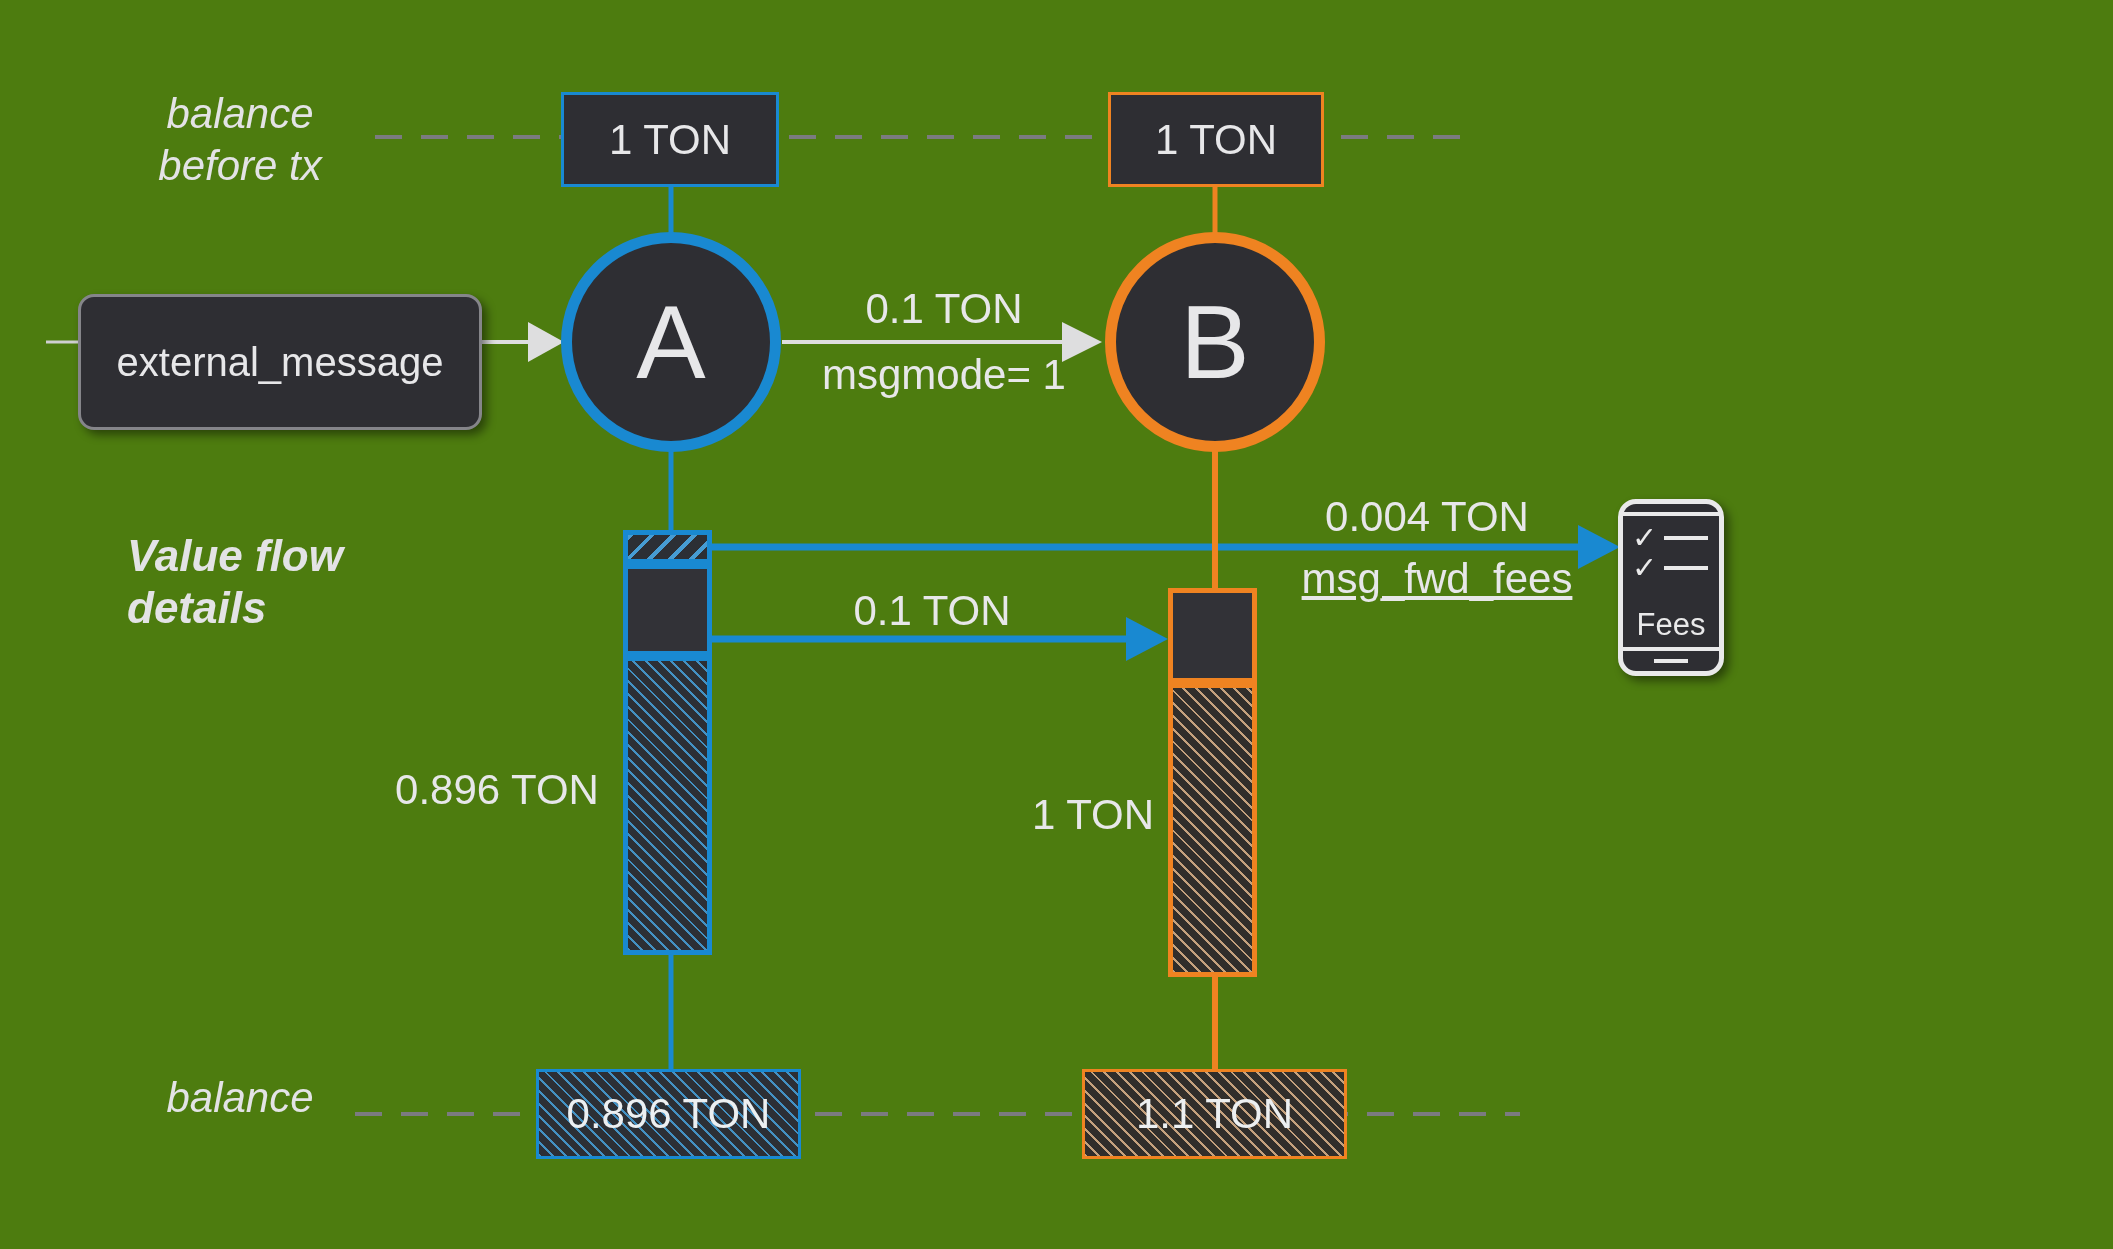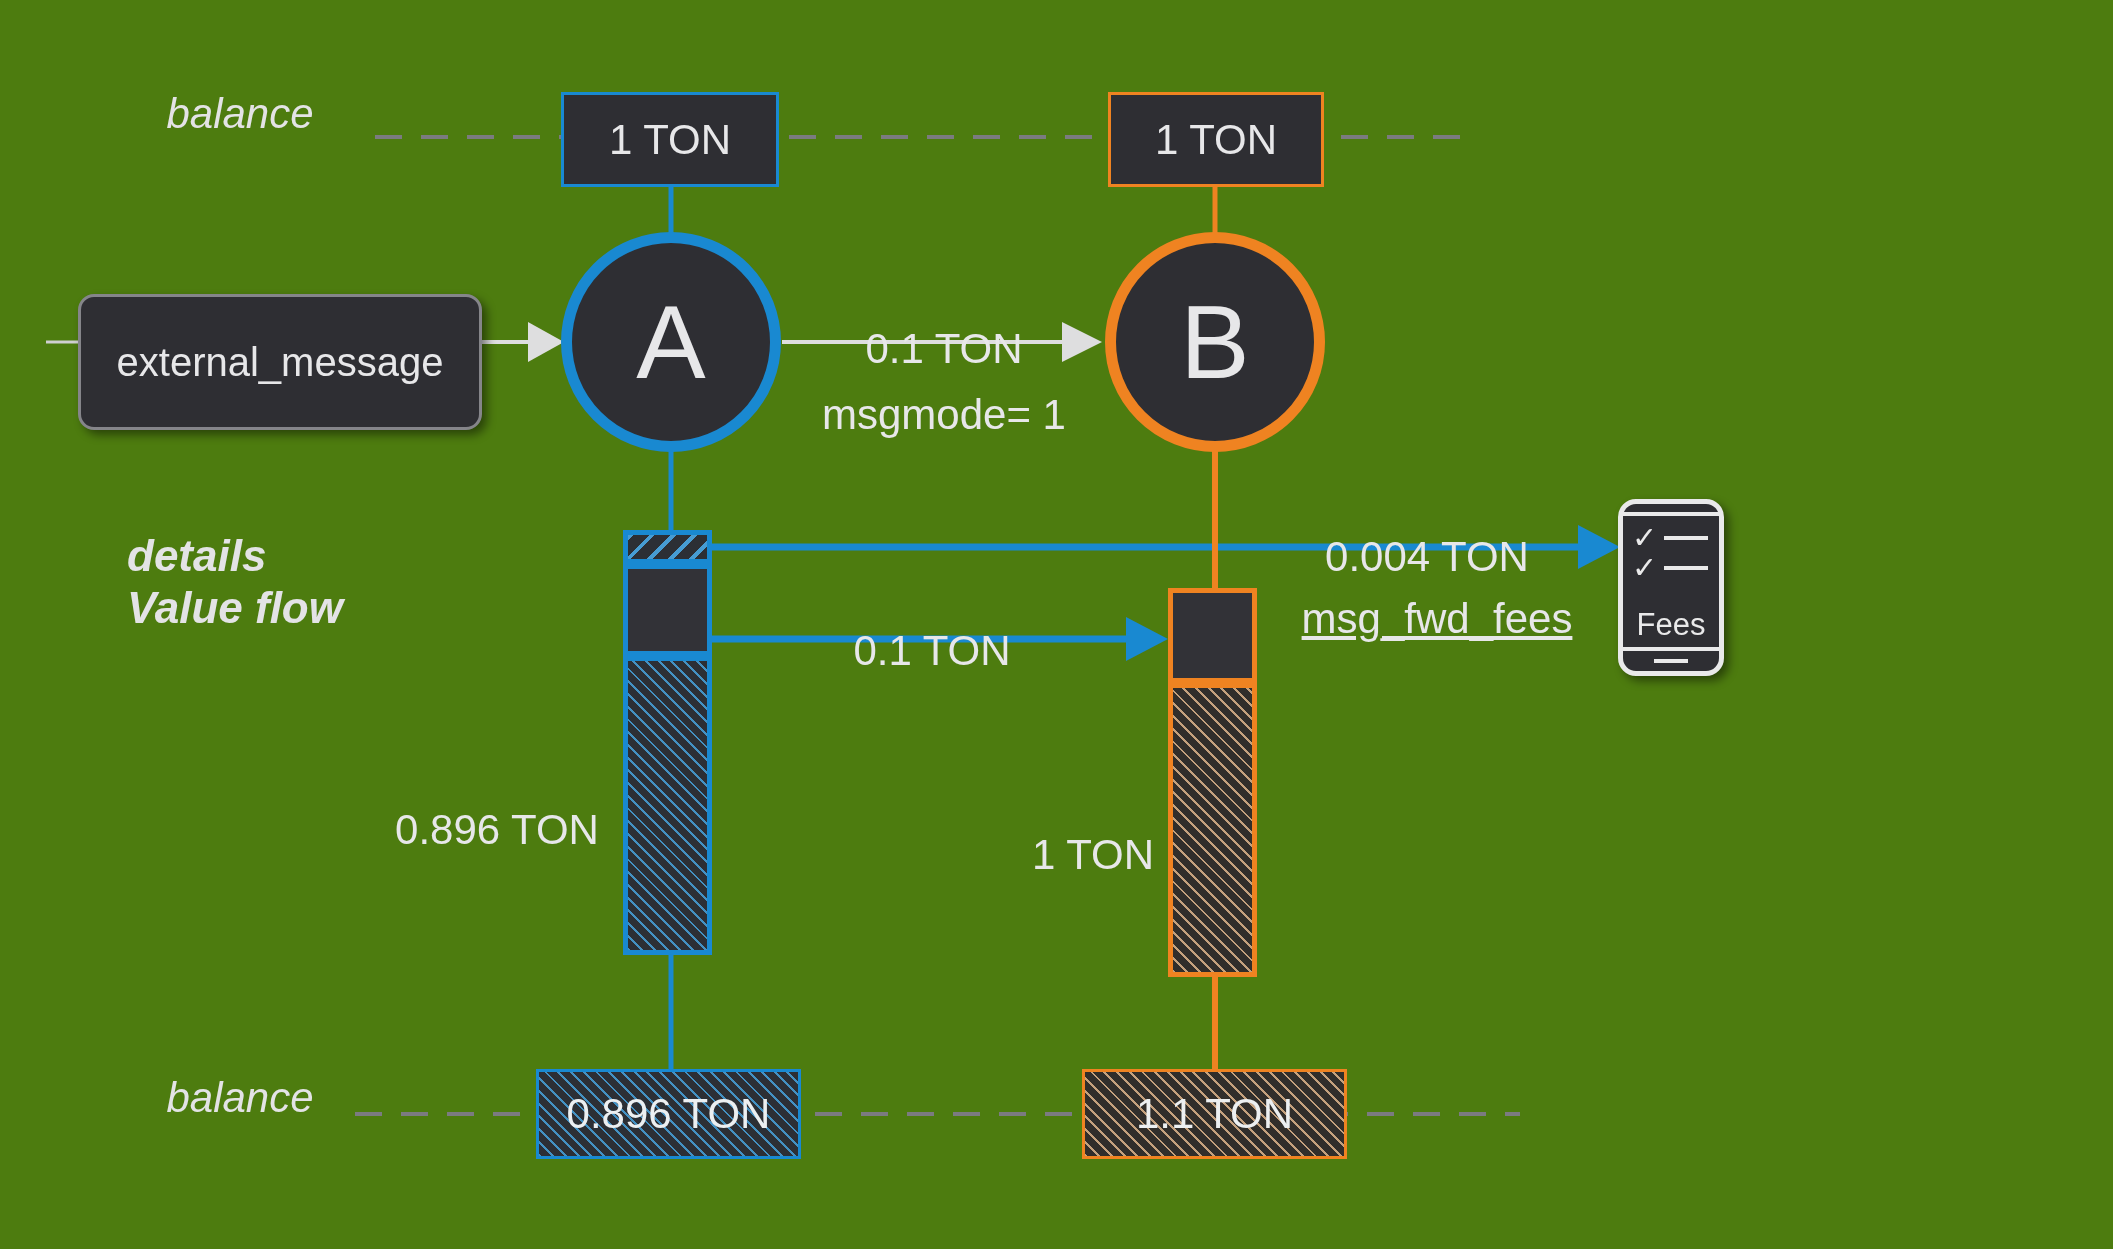--- a/index.html
+++ b/index.html
@@ -61,21 +61,21 @@
     background:#312e2b repeating-linear-gradient(45deg,rgba(222,181,140,.85) 0 2px,transparent 2px 9px);
   }
 
   
   .result-box{
     box-sizing:border-box;width:265px;height:90px;display:flex;align-items:center;
     justify-content:center;font-size:42px;color:#eceff1;
   }
 
   
-  .flow-label{font-size:42px;color:#e7e7e9;margin-top:40px;}
+  .flow-label{font-size:42px;color:#e7e7e9;}
 
   
   .fees-icon{
     box-sizing:border-box;width:106px;height:177px;border:5px solid #e9e9ea;
     border-radius:18px;background:#2e2e33;display:flex;flex-direction:column;
     box-shadow:5px 5px 10px rgba(0,0,0,.45);
   }
   .bezel-top{height:12px;border-bottom:4px solid #e9e9ea;}
   .phone-screen{flex:1;display:flex;flex-direction:column;padding:7px 9px 4px 9px;}
   .check-row{display:flex;align-items:center;gap:7px;height:30px;}
@@ -113,20 +113,21 @@
     <line x1="712" y1="639" x2="1126" y2="639" stroke="#1989d1" stroke-width="7"></line>
     <polygon points="1126,617 1126,661 1168,639" fill="#1989d1"></polygon>
 
     <line x1="1215" y1="186" x2="1215" y2="244" stroke="#ef8321" stroke-width="5"></line>
     <line x1="1215" y1="450" x2="1215" y2="592" stroke="#ef8321" stroke-width="6"></line>
     <line x1="1215" y1="973" x2="1215" y2="1071" stroke="#ef8321" stroke-width="6"></line>
   </svg>
 
   <div class="el annotation" style="left:90px;top:88px;">
     <div>balance</div>
+    <div>before tx</div>
   </div>
 
   <div class="el balance-box blue-border" style="left:561px;top:92px;width:218px;height:95px;">
     <span>1 TON</span>
   </div>
   <div class="el balance-box orange-border" style="left:1108px;top:92px;width:216px;height:95px;">
     <span>1 TON</span>
   </div>
 
   <div class="el external-box" style="left:78px;top:294px;">
@@ -137,22 +138,22 @@
     <span>A</span>
   </div>
   <div class="el node-circle orange" style="left:1105px;top:232px;">
     <span>B</span>
   </div>
 
   <div class="el flow-label center-anchor" style="left:944px;top:309px;">0.1 TON</div>
   <div class="el flow-label center-anchor" style="left:944px;top:375px;">msgmode= 1</div>
 
   <div class="el annotation bold" style="left:127px;top:530px;">
+    <div>Value flow</div>
     <div>details</div>
-    <div>Value flow</div>
   </div>
 
   <div class="el flow-label center-anchor" style="left:1427px;top:517px;">0.004 TON</div>
   <div class="el flow-label center-anchor" style="left:1437px;top:579px;text-decoration:underline;">msg_fwd_fees</div>
 
   <div class="el flow-label center-anchor" style="left:932px;top:611px;">0.1 TON</div>
 
   <div class="el bar" style="left:623px;top:530px;">
     <div class="bar-seg seg-blue hatch-blue-fwd" style="height:34px;"></div>
     <div class="bar-seg seg-blue seg-solid" style="height:92px;"></div>

